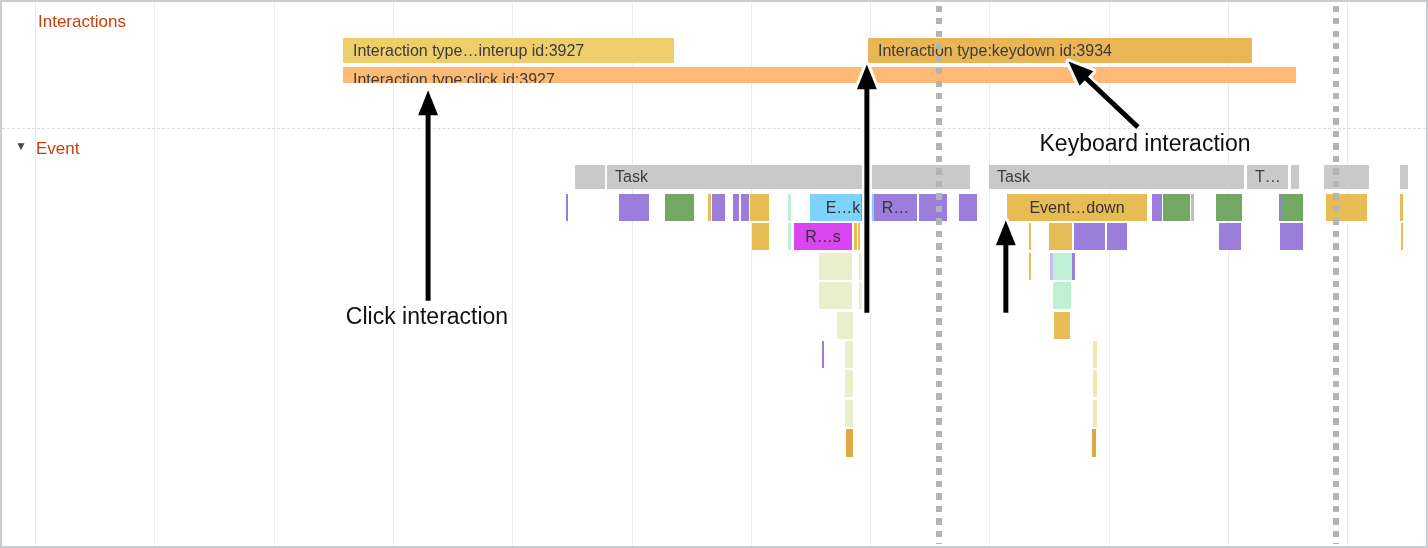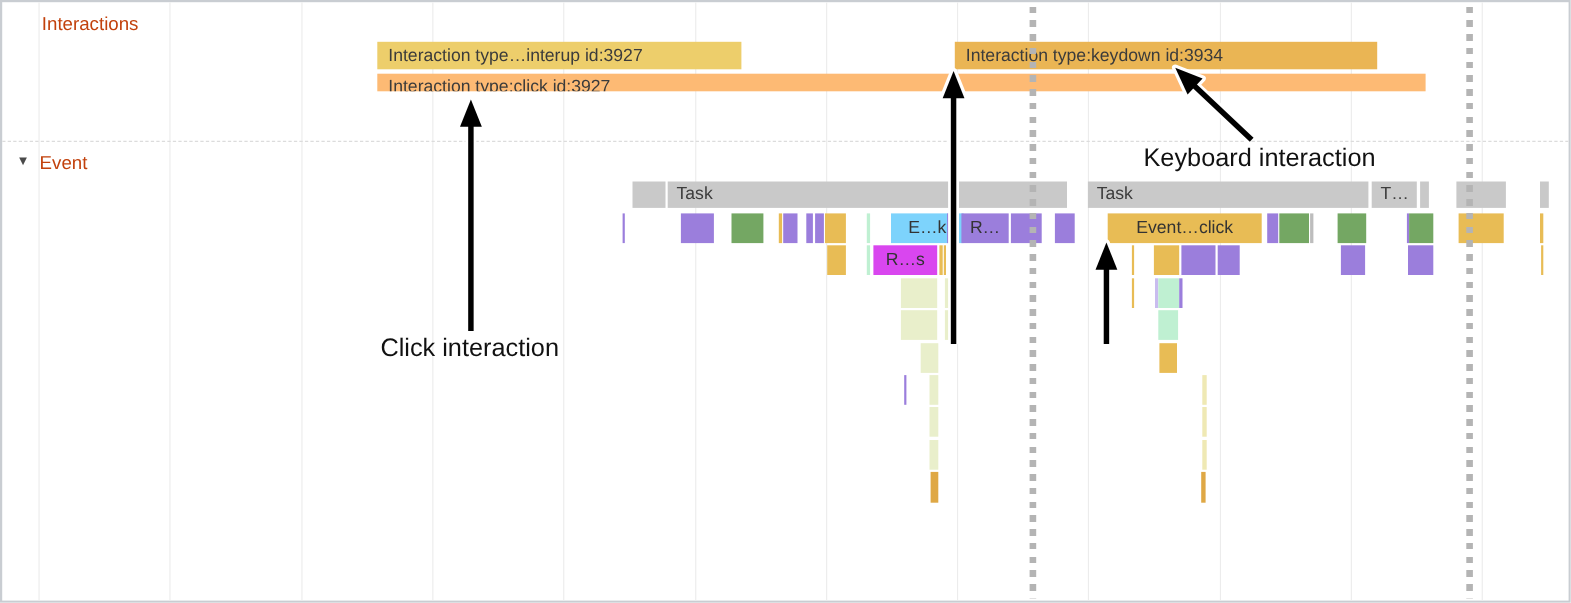--- a/index.html
+++ b/index.html
@@ -60,21 +60,21 @@
       <div class="blk" style="left: 710px; top: 192px; width: 13px; height: 27px; line-height: 27px; background: rgb(155, 126, 220);"></div>
       <div class="blk" style="left: 731px; top: 192px; width: 6px; height: 27px; line-height: 27px; background: rgb(155, 126, 220);"></div>
       <div class="blk" style="left: 739px; top: 192px; width: 8px; height: 27px; line-height: 27px; background: rgb(155, 126, 220);"></div>
       <div class="blk" style="left: 748px; top: 192px; width: 19px; height: 27px; line-height: 27px; background: rgb(232, 188, 85);"></div>
       <div class="blk" style="left: 786px; top: 192px; width: 3px; height: 27px; line-height: 27px; background: rgb(191, 240, 210);"></div>
       <div class="blk" style="left: 792px; top: 192px; width: 66px; height: 27px; line-height: 27px; background: #7dd3fc; margin-left: 16px;">E…k</div>
       <div class="blk" style="left: 859px; top: 192px; width: 4px; height: 27px; line-height: 27px; background: rgb(155, 126, 220);"></div>
       <div class="blk" style="left: 872px; top: 192px; width: 43px; height: 27px; line-height: 27px; background: rgb(155, 126, 220);">R…</div>
       <div class="blk" style="left: 917px; top: 192px; width: 28px; height: 27px; line-height: 27px; background: rgb(155, 126, 220);"></div>
       <div class="blk" style="left: 957px; top: 192px; width: 18px; height: 27px; line-height: 27px; background: rgb(155, 126, 220);"></div>
-      <div class="blk" style="left: 1005px; top: 192px; width: 140px; height: 27px; line-height: 27px; background: rgb(232, 188, 85);">Event…click</div>
+      <div class="blk" style="left: 1005px; top: 192px; width: 140px; height: 27px; line-height: 27px; background: rgb(232, 188, 85);">Event…down</div>
       <div class="blk" style="left: 1150px; top: 192px; width: 10px; height: 27px; line-height: 27px; background: rgb(155, 126, 220);"></div>
       <div class="blk" style="left: 1161px; top: 192px; width: 27px; height: 27px; line-height: 27px; background: rgb(116, 167, 99);"></div>
       <div class="blk" style="left: 1189px; top: 192px; width: 3px; height: 27px; line-height: 27px; background: rgb(189, 189, 189);"></div>
       <div class="blk" style="left: 1214px; top: 192px; width: 26px; height: 27px; line-height: 27px; background: rgb(116, 167, 99);"></div>
       <div class="blk" style="left: 1277px; top: 192px; width: 2px; height: 27px; line-height: 27px; background: rgb(155, 126, 220);"></div>
       <div class="blk" style="left: 1279px; top: 192px; width: 22px; height: 27px; line-height: 27px; background: rgb(116, 167, 99);"></div>
       <div class="blk" style="left: 1324px; top: 192px; width: 41px; height: 27px; line-height: 27px; background: rgb(232, 188, 85);"></div>
       <div class="blk" style="left: 1398px; top: 192px; width: 3px; height: 27px; line-height: 27px; background: rgb(232, 188, 85);"></div>
       <div class="blk" style="left: 750px; top: 221px; width: 17px; height: 27px; line-height: 27px; background: rgb(232, 188, 85);"></div>
       <div class="blk" style="left: 786px; top: 221px; width: 3px; height: 27px; line-height: 27px; background: rgb(191, 240, 210);"></div>

